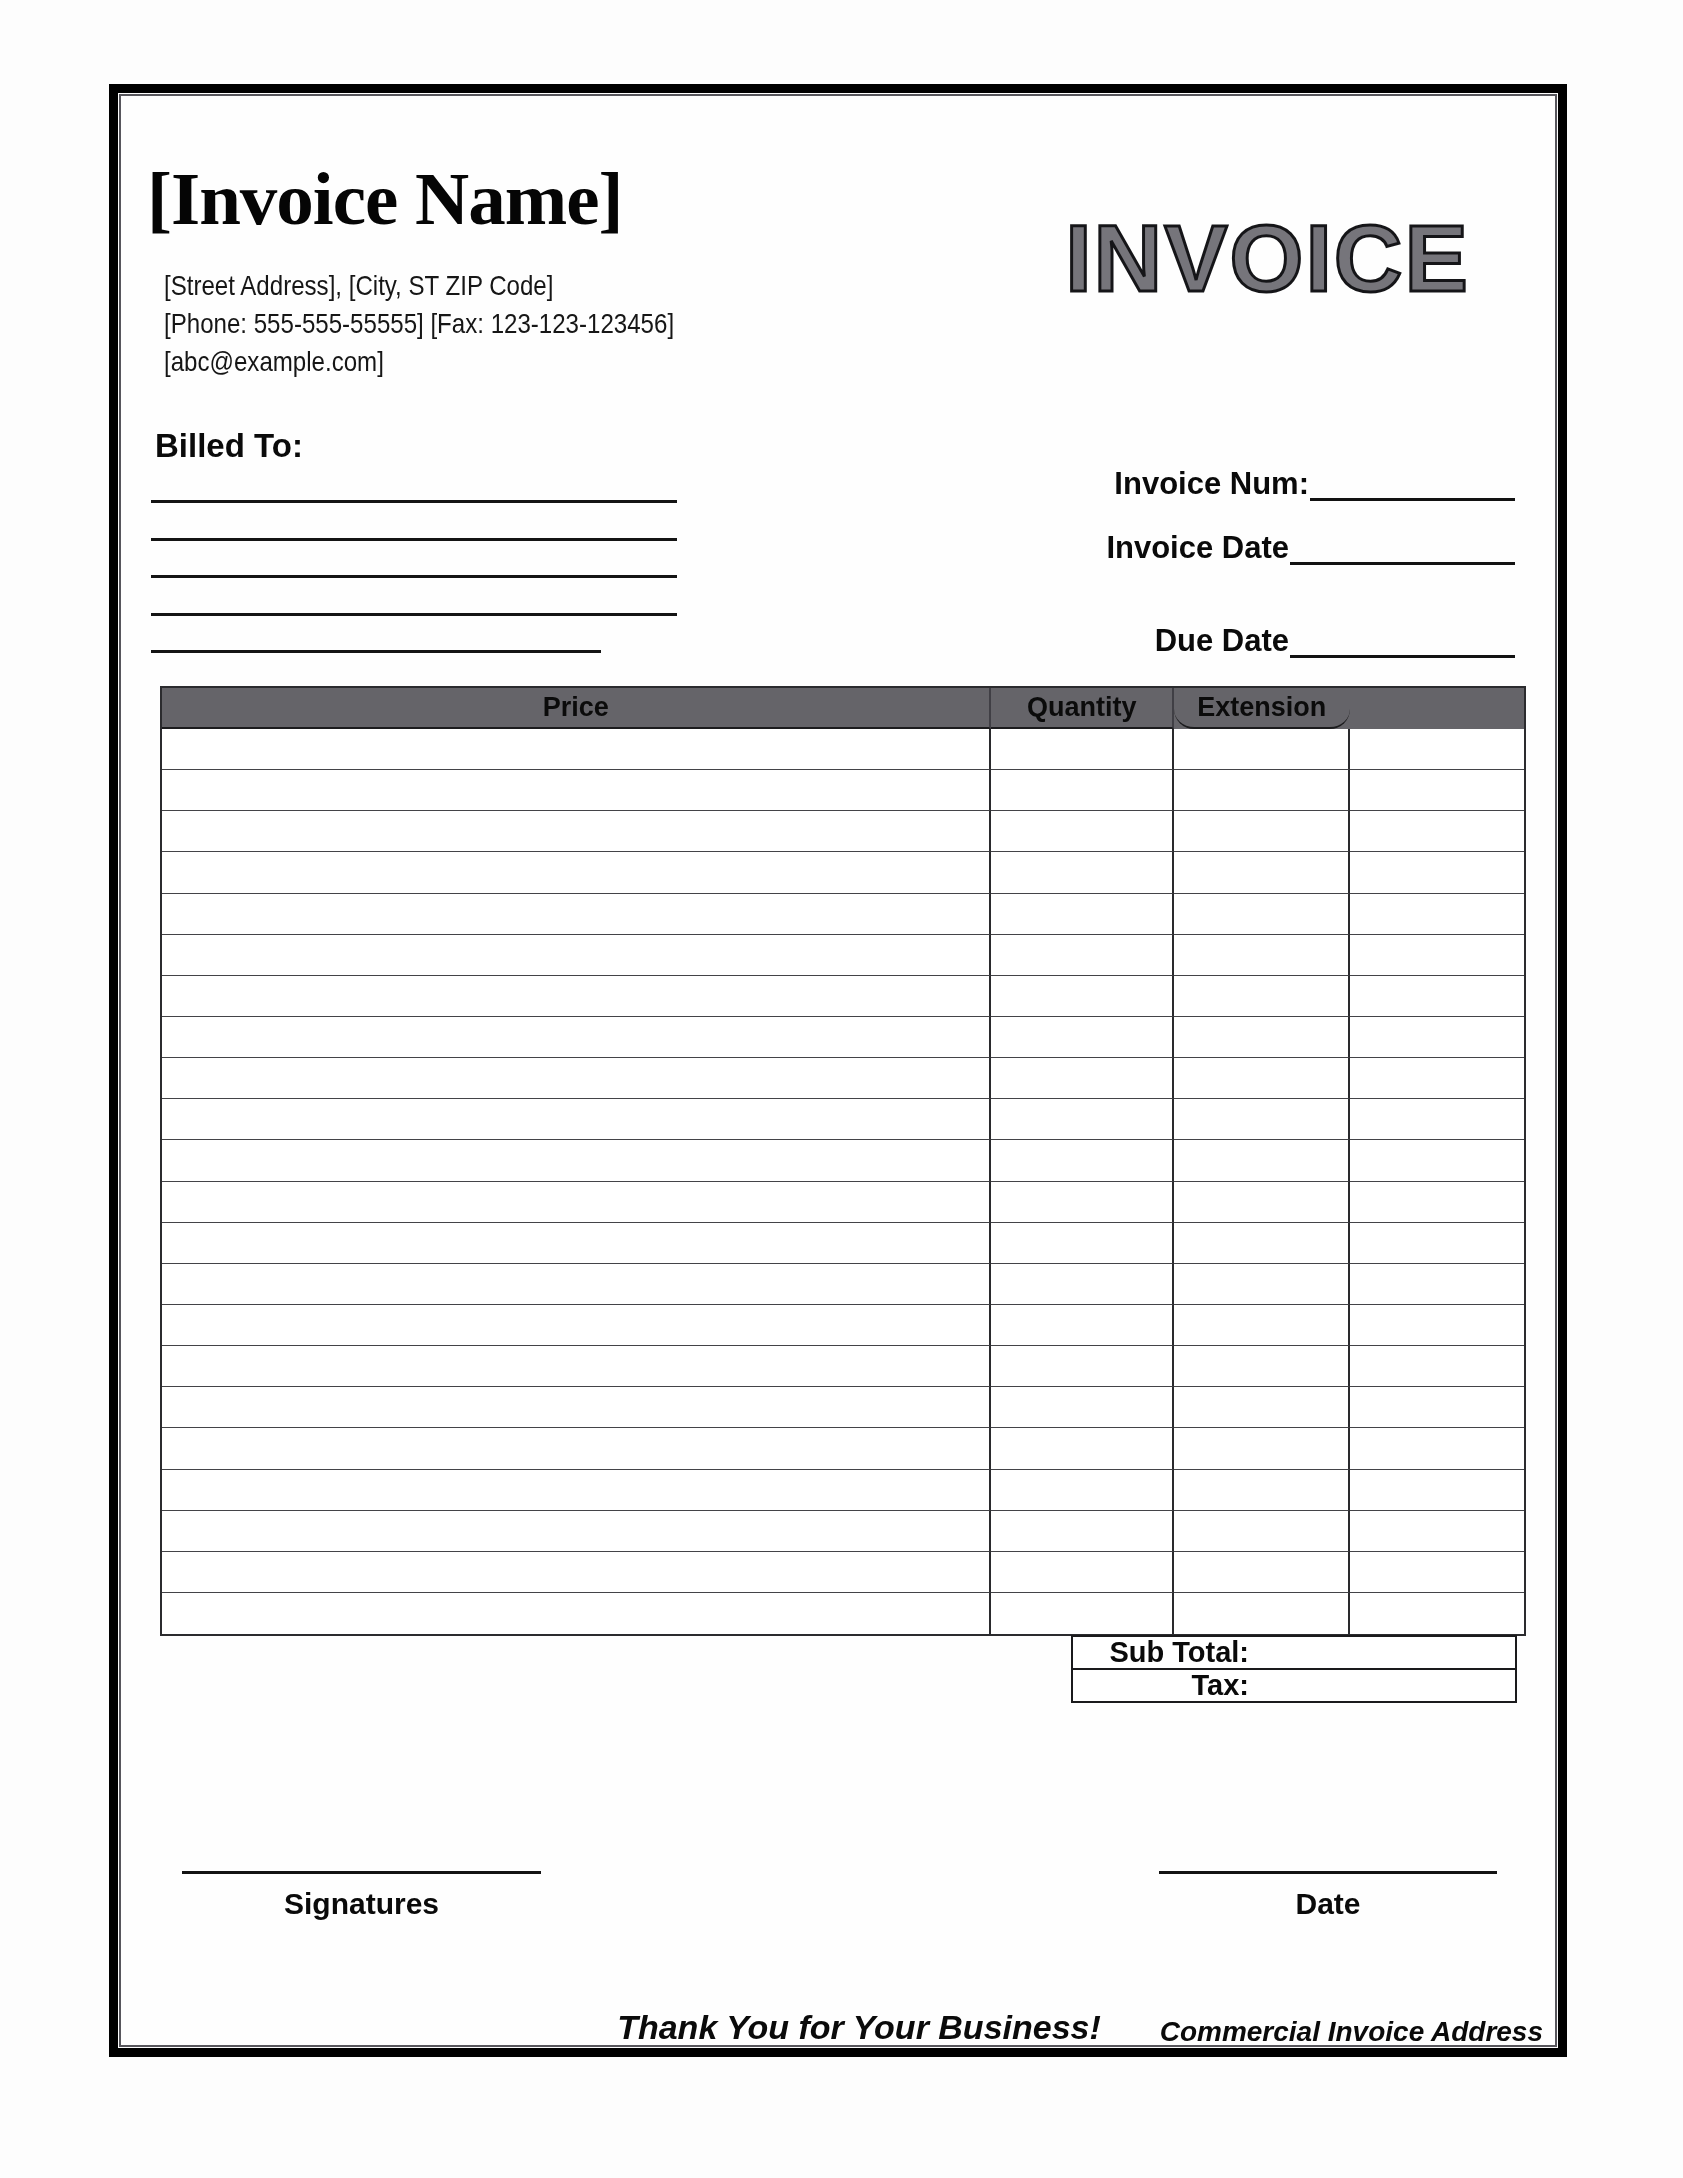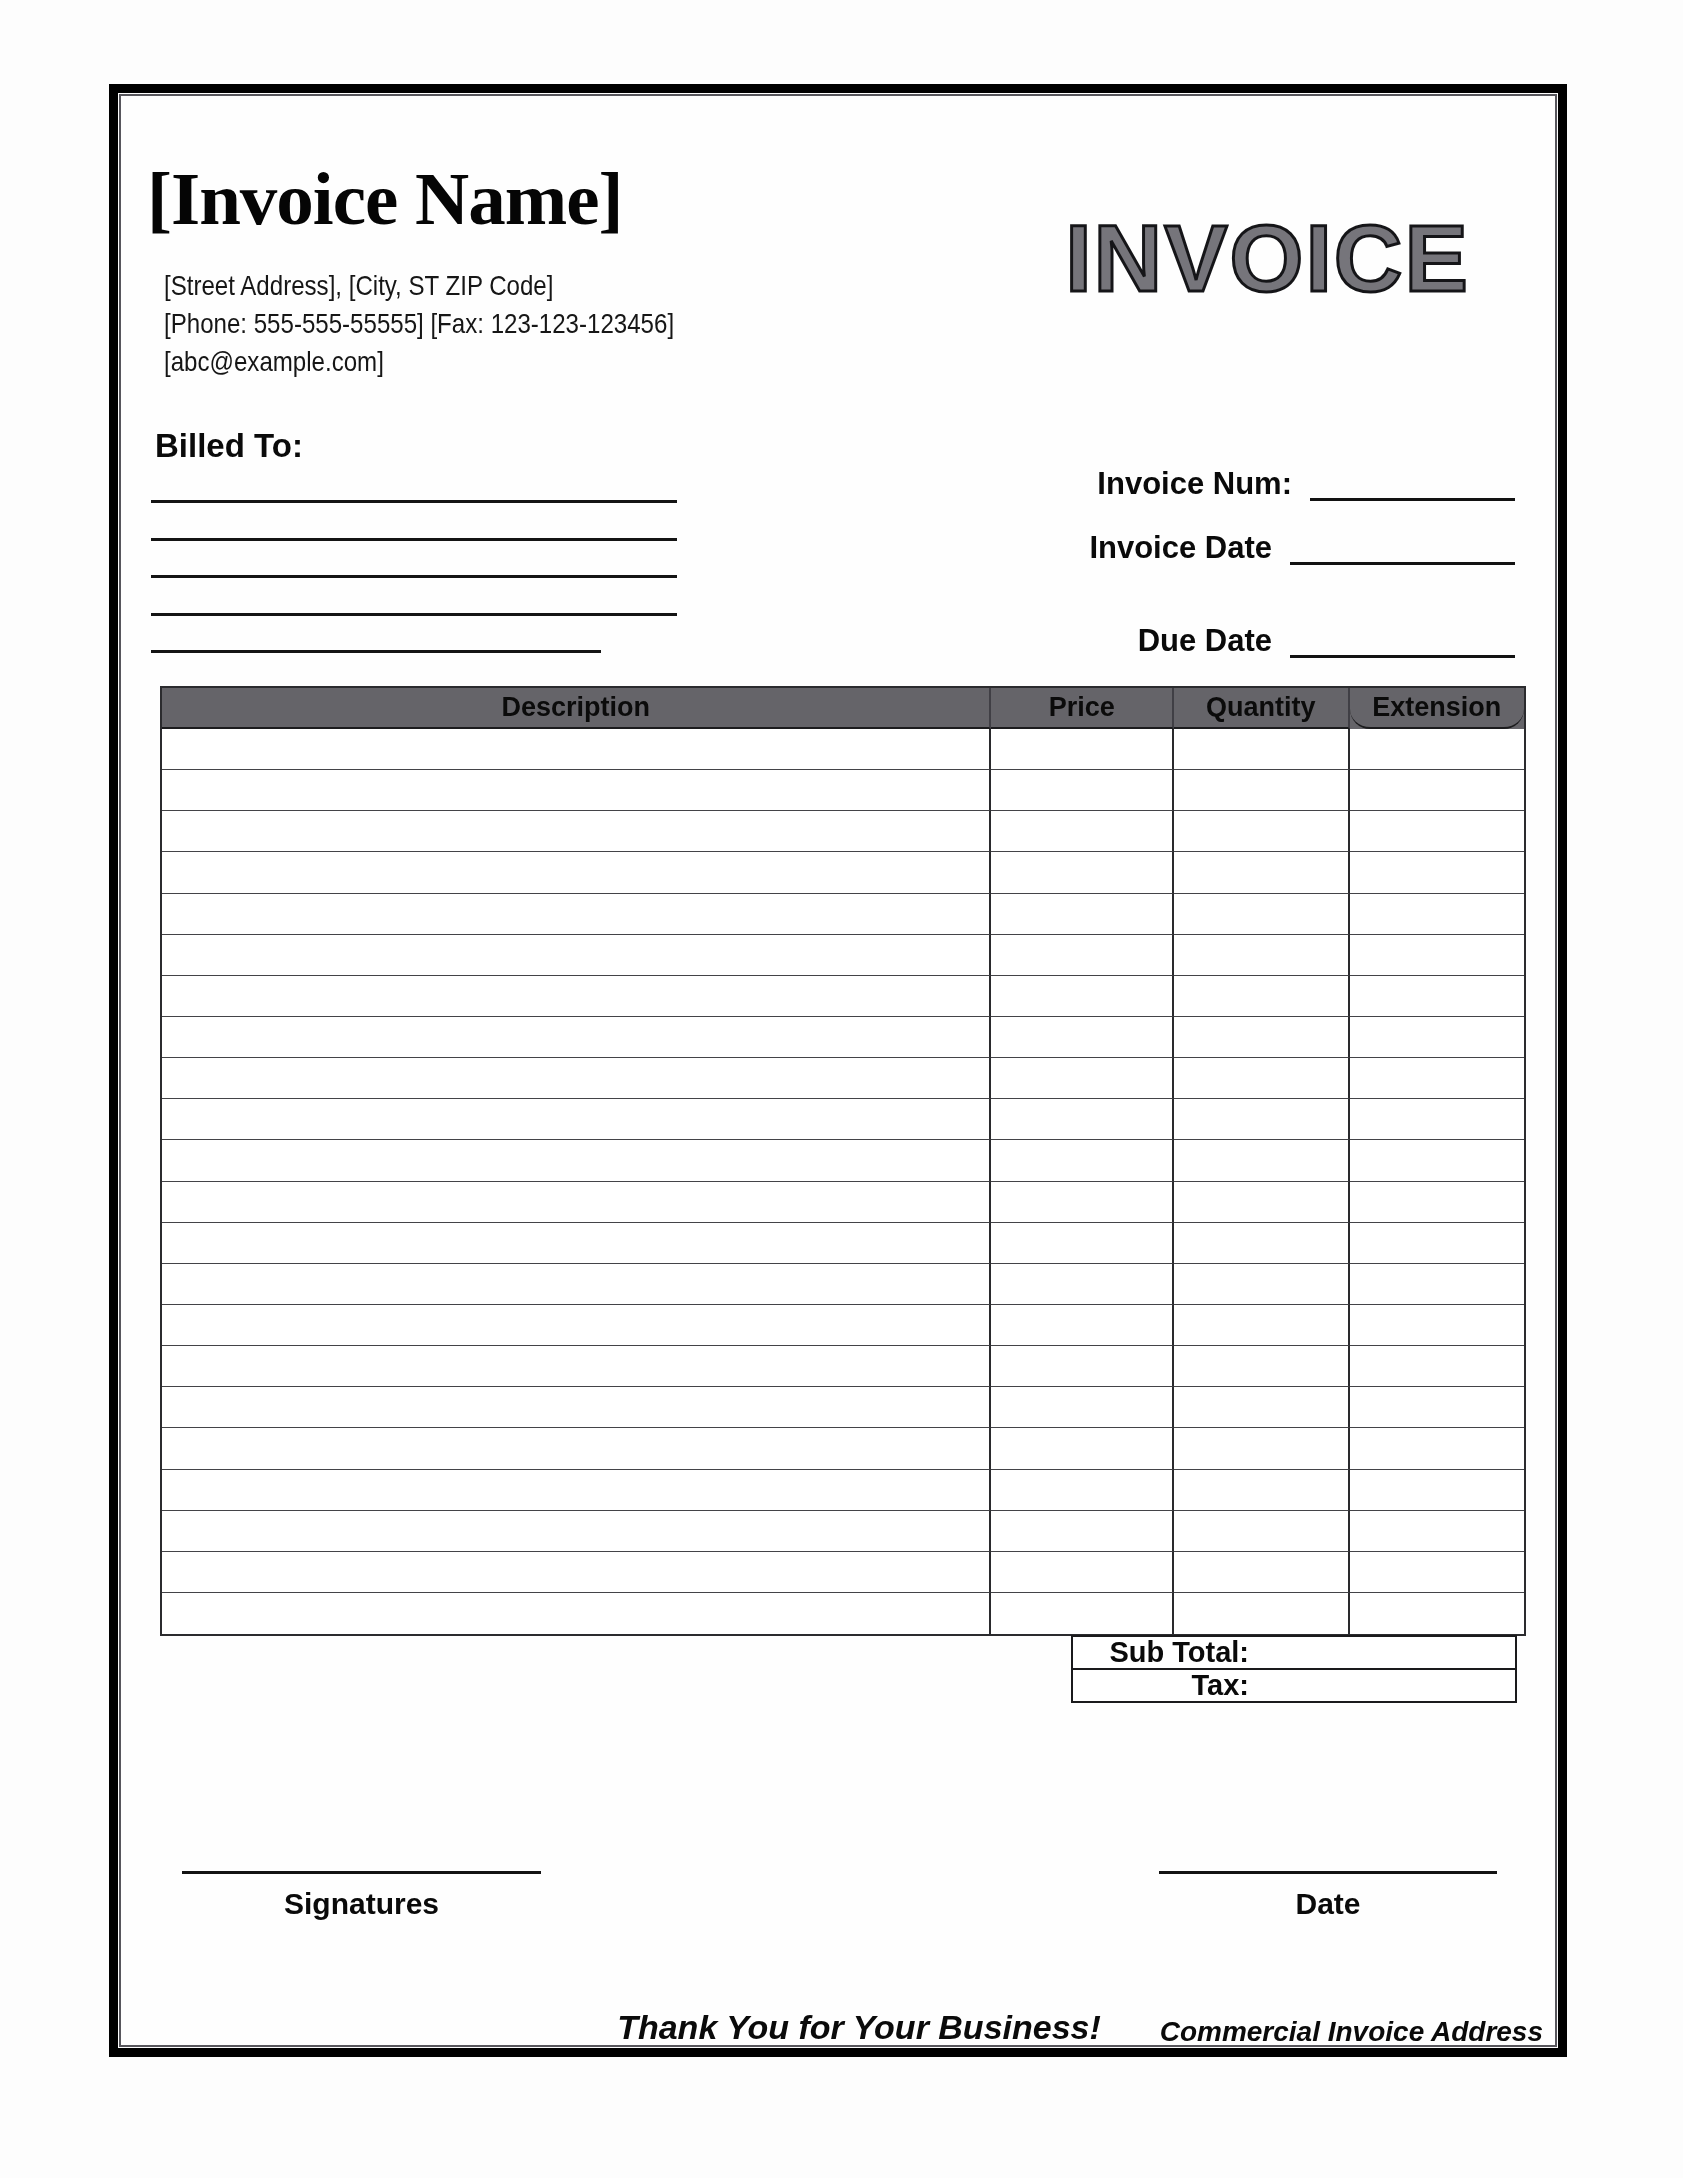--- a/index.html
+++ b/index.html
@@ -33,21 +33,21 @@
   .invoice-title {
     left:1020px; top:204px; width:495px; text-align:center;
     font-size:95px; font-weight:700; letter-spacing:2px;
     color:#76757b; -webkit-text-stroke:3px #151518;
     text-shadow:0 0 1px #000; white-space:nowrap;
   }
   
   .billed-to-label { left:155px; top:427px; font-size:33px; font-weight:700; }
   .bt-line { left:151px; height:0; border-top:3px solid #141414; }
   
-  .meta-row { display:flex; align-items:flex-end; gap:18px; }
+  .meta-row { display:flex; align-items:flex-end; gap:1px; }
   .meta-label { font-size:31px; font-weight:700; line-height:34px; white-space:nowrap; }
   .meta-line { border-bottom:3.5px solid #121212; height:34px; }
   
   .items-table {
     left:160px; top:686px; width:1366px; height:950px;
     display:flex; flex-direction:column;
     border:2.5px solid #2b2b2e; box-sizing:border-box; background:#fff;
   }
   .tr { display:grid; grid-template-columns:60.9% 13.4% 12.9% 12.8%; flex:1 1 0; min-height:0; }
   .tr.header-row { flex:0 0 41px; background:#656469; }
@@ -117,21 +117,20 @@
     <span class="meta-label">Invoice Date</span>
     <span class="meta-line" style="width:225px;"></span>
   </div>
   <div class="abs meta-row" style="right:168px; top:621px;">
     <span class="meta-label">Due Date</span>
     <span class="meta-line" style="width:225px;"></span>
   </div>
 
   <div class="abs items-table">
       <div class="tr header-row" style="background: rgb(101, 100, 105);">
-        <div class="th">Description</div>
         <div class="th">Price</div>
         <div class="th">Quantity</div>
         <div class="th">Extension</div>
       </div>
       <div class="tr">
         <div class="td"></div>
         <div class="td"></div>
         <div class="td"></div>
         <div class="td"></div>
       </div>

